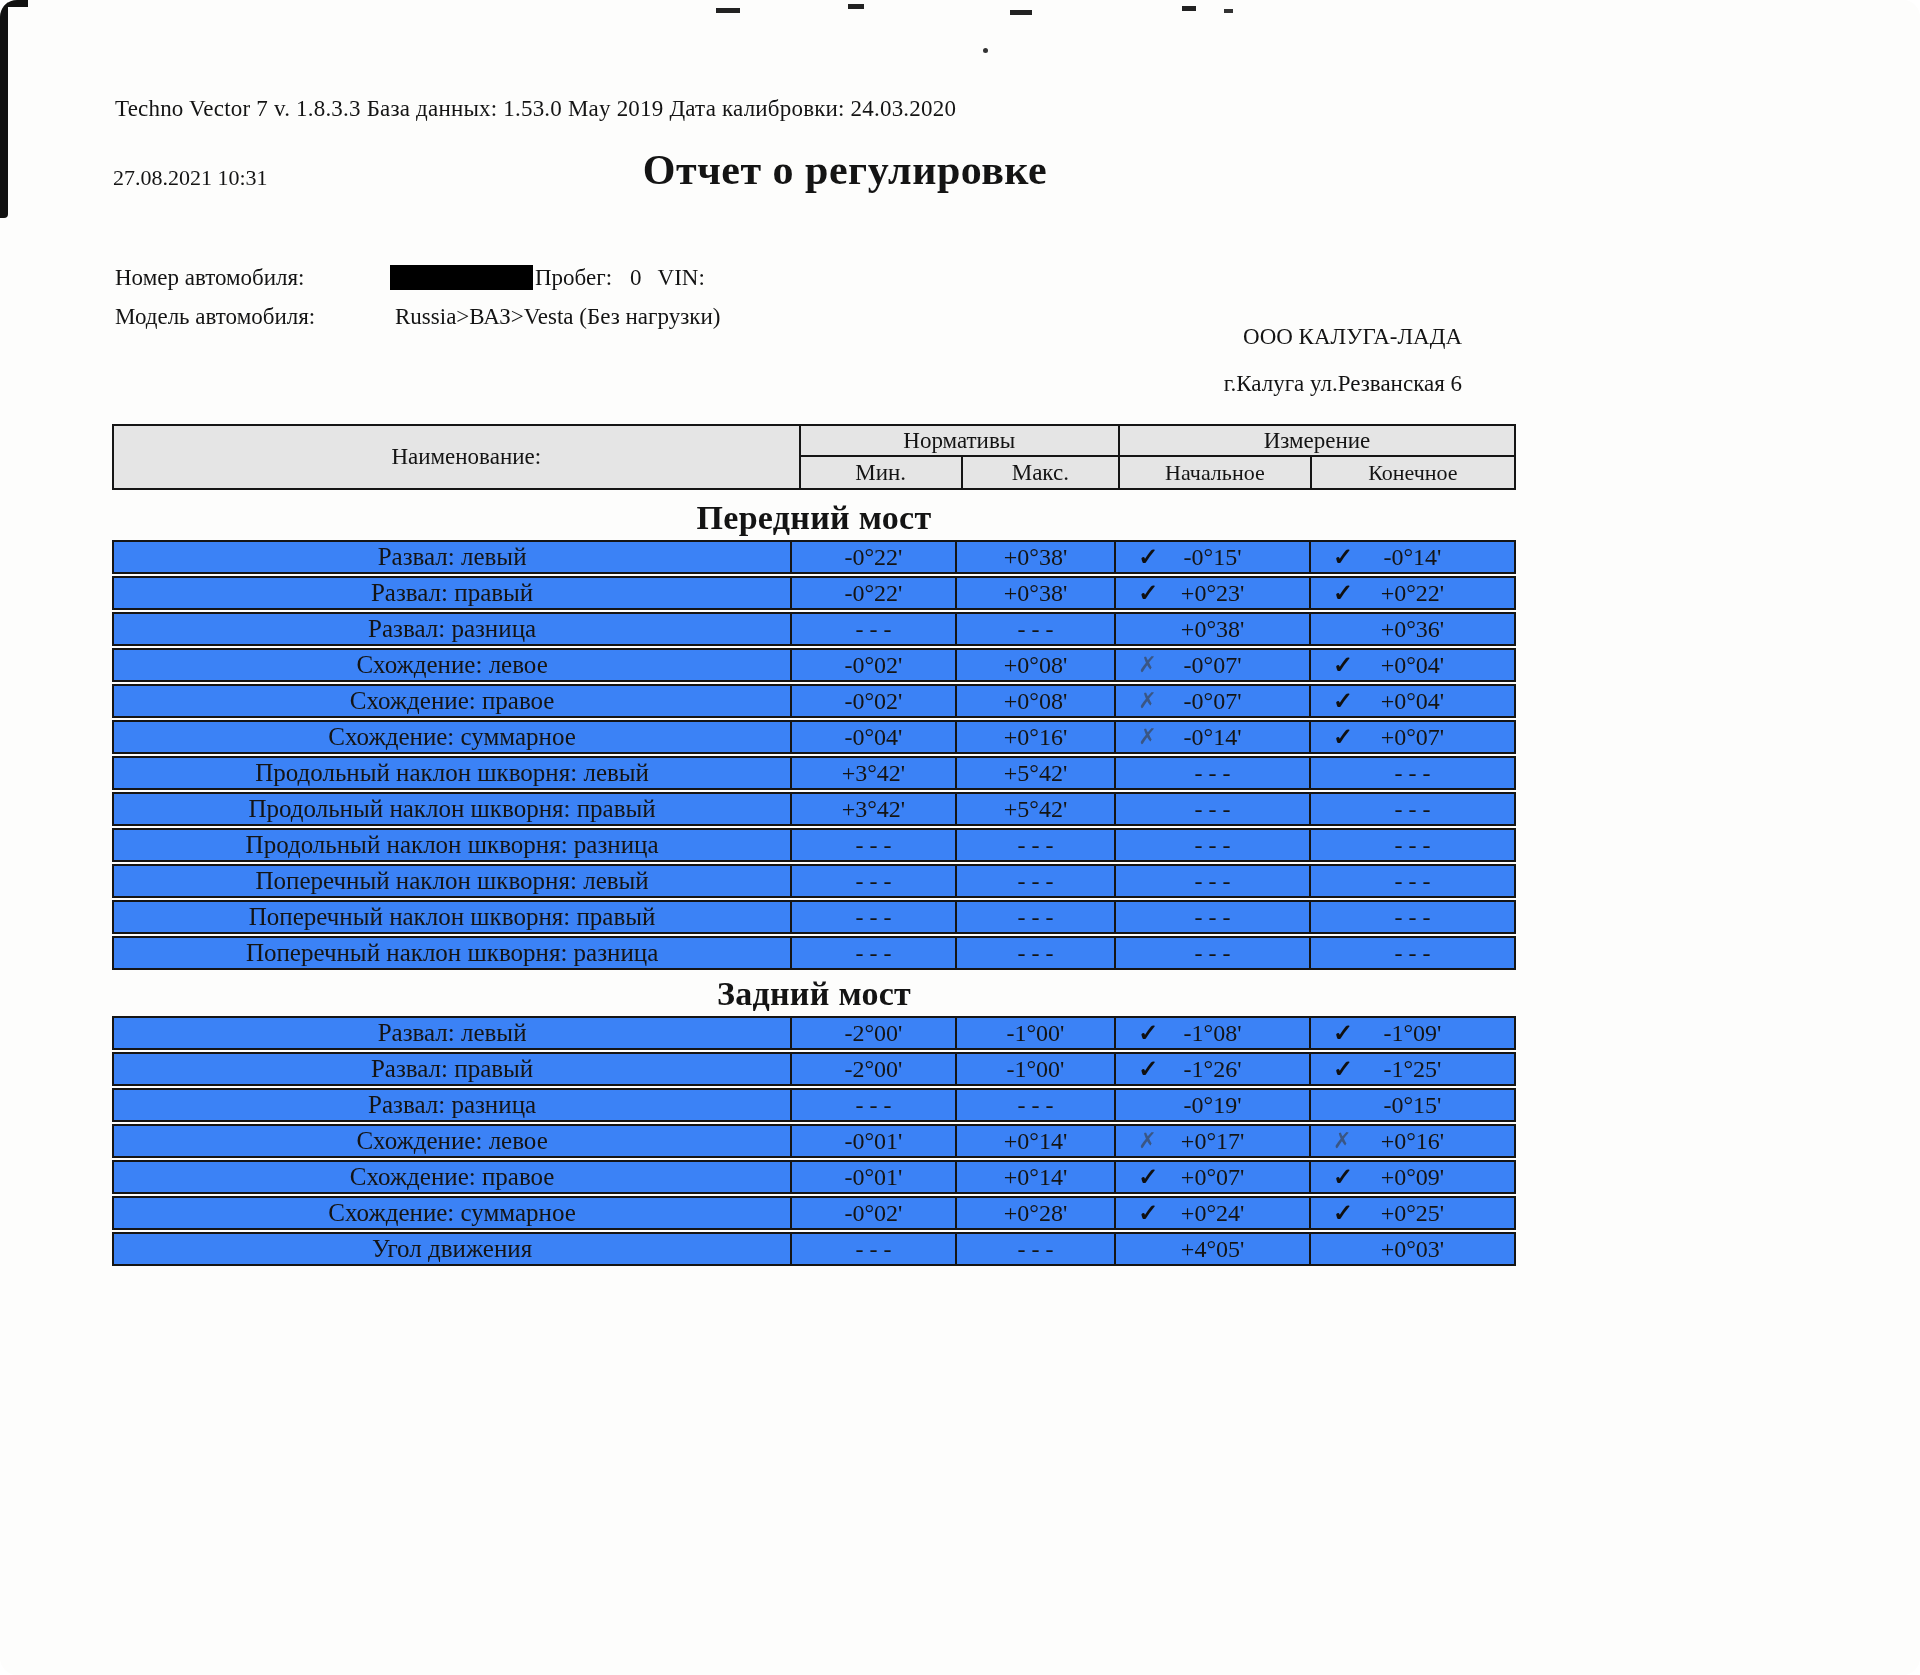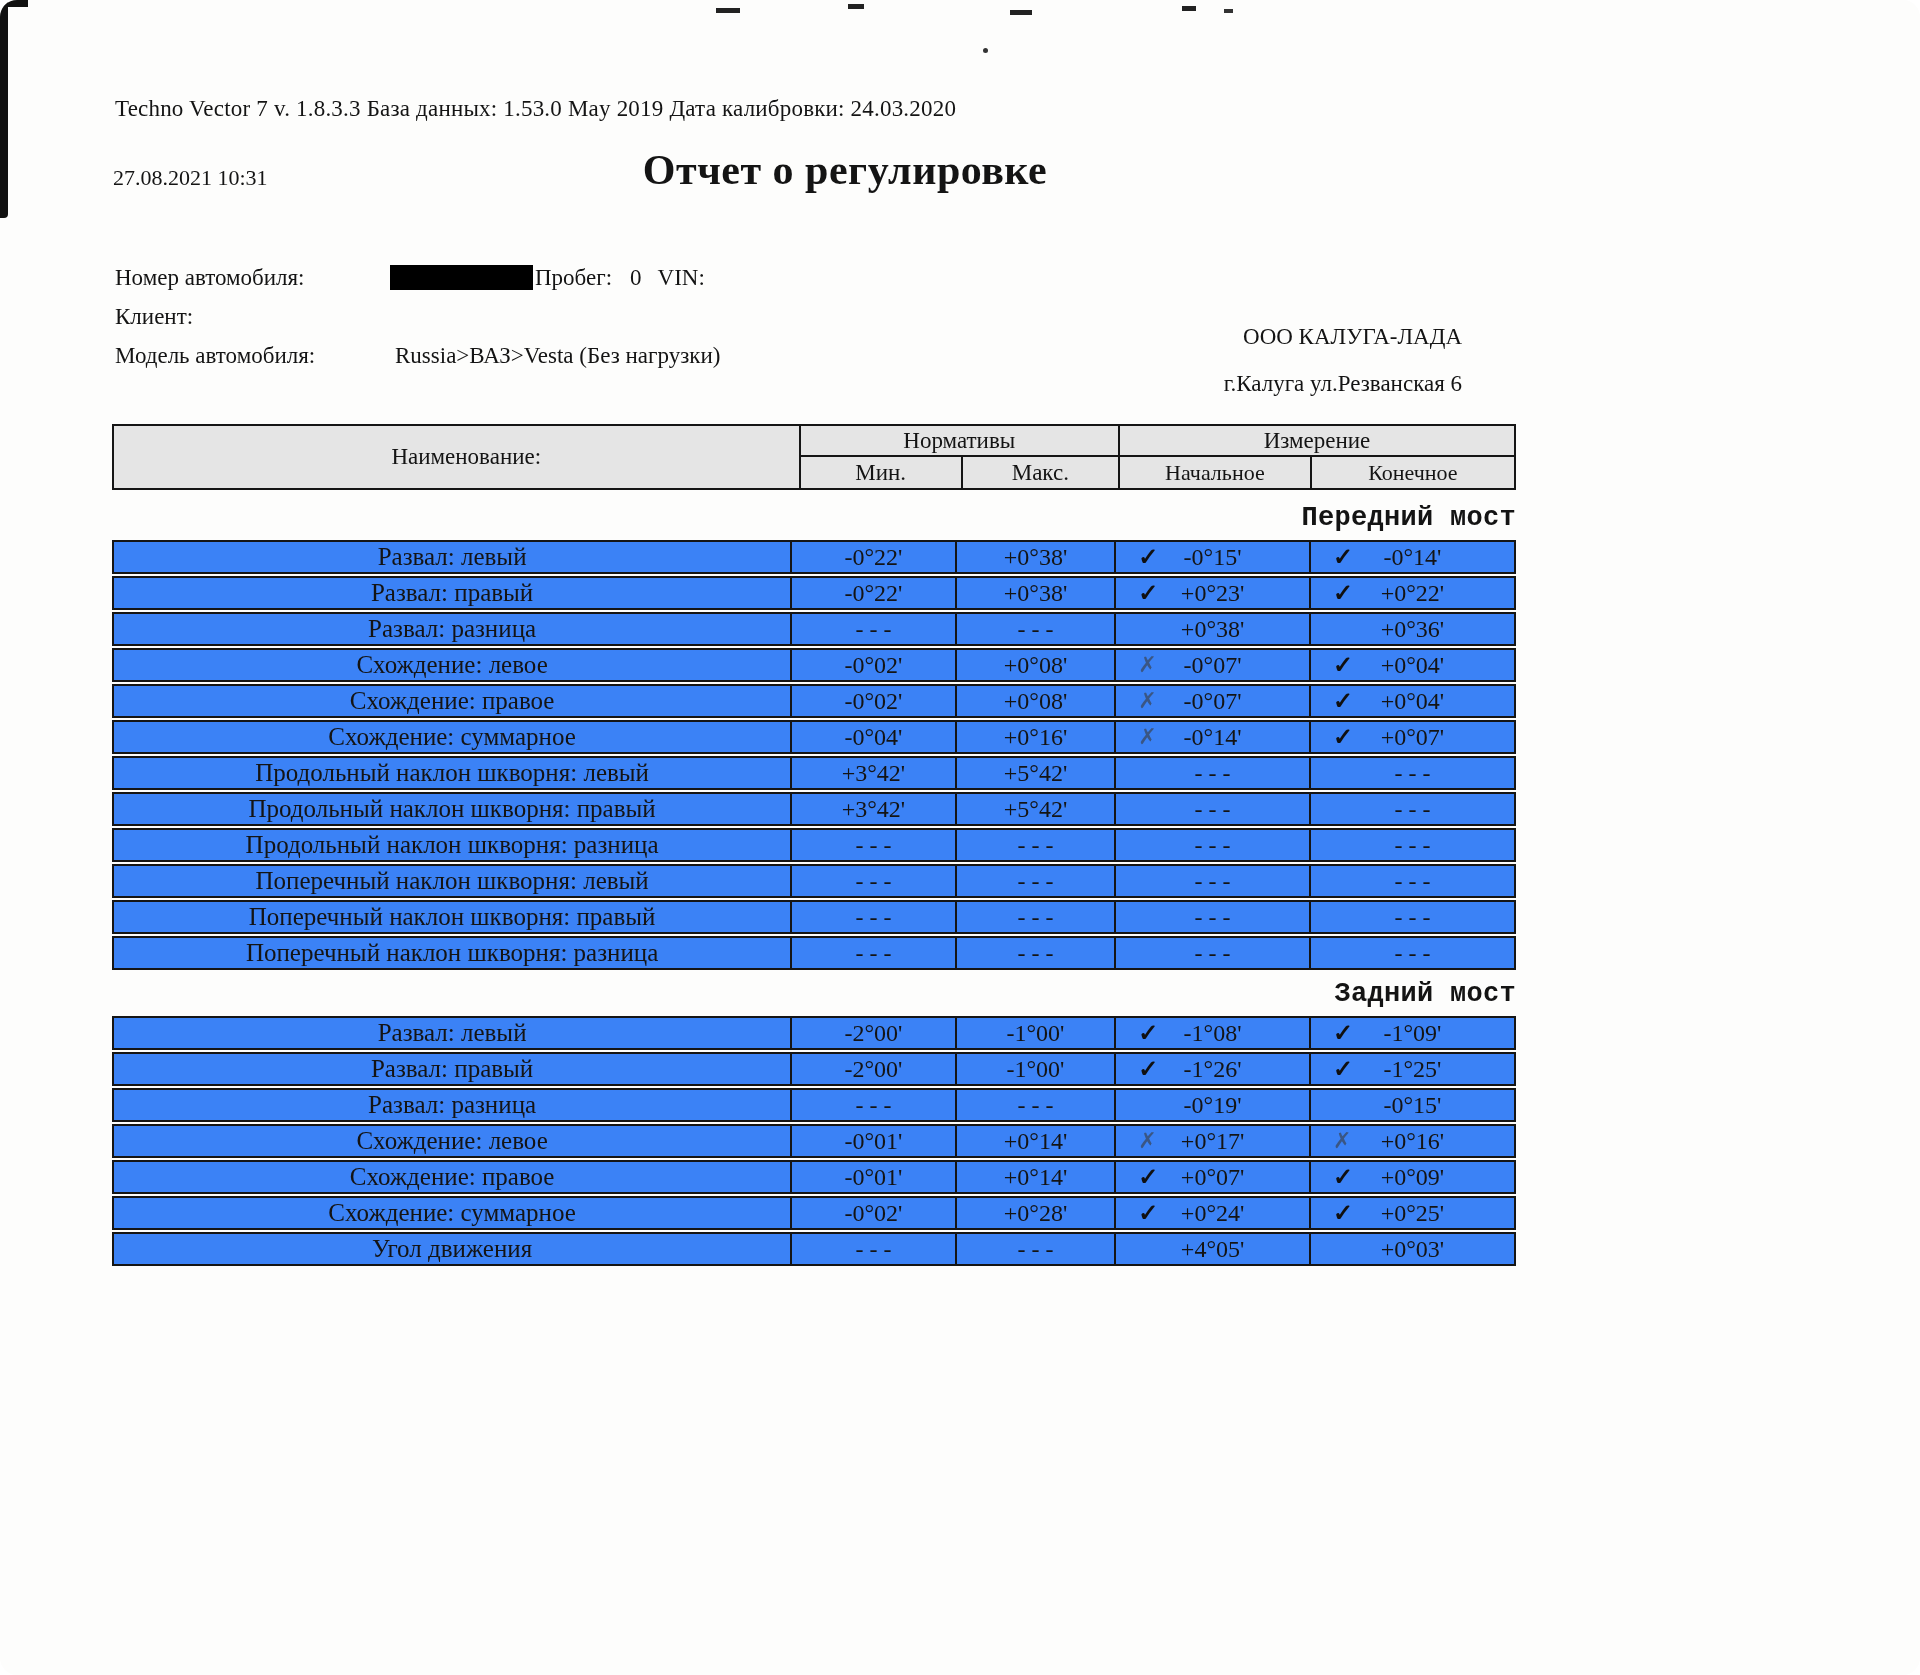--- a/index.html
+++ b/index.html
@@ -59,22 +59,22 @@
   .name-h  { grid-column: 1; grid-row: 1 / 3; border-right: 2px solid #151515; }
   .norms-h { grid-column: 2 / 4; grid-row: 1; border-bottom: 2px solid #151515; border-right: 2px solid #151515; }
   .meas-h  { grid-column: 4 / 6; grid-row: 1; border-bottom: 2px solid #151515; }
   .min-h   { grid-column: 2; grid-row: 2; border-right: 2px solid #151515; }
   .max-h   { grid-column: 3; grid-row: 2; border-right: 2px solid #151515; }
   .init-h  { grid-column: 4; grid-row: 2; border-right: 2px solid #151515; font-size: 22px; }
   .fin-h   { grid-column: 5; grid-row: 2; font-size: 22px; }
 
   #sections { position: absolute; left: 112px; top: 496px; width: 1404px; }
   .section-title {
-    height: 44px; line-height: 44px; text-align: right;
-    font-size: 27px; font-weight: bold; letter-spacing: .3px; font-family: Liberation Mono, monospace;
+    height: 44px; line-height: 44px; text-align: center;
+    font-size: 34px; font-weight: bold; letter-spacing: .3px;
   }
   .trow {
     display: grid;
     grid-template-columns: 48.3% 11.75% 11.4% 13.9% auto;
     border: 2px solid #151515;
     height: 34px;
     margin-bottom: 2px;
     background: #3b82f6;
   }
   .cell {
@@ -103,23 +103,20 @@
   <div class="artifact dash5"></div>
   <div class="artifact dot1"></div>
 
   <div class="sysline">Techno Vector 7 v. 1.8.3.3 База данных: 1.53.0 May 2019 Дата калибровки: 24.03.2020</div>
   <div class="datetime">27.08.2021 10:31</div>
   <div class="title">Отчет о регулировке</div>
 
   <div class="info">
     <div class="info-line">
       <span class="lbl-number">Номер автомобиля:</span><span class="redacted"></span><span class="lbl-mileage">Пробег:</span><span class="mileage-val">0</span><span class="lbl-vin">VIN:</span>
-    </div>
-    <div class="info-line">
-      <span>Клиент:</span>
     </div>
     <div class="info-line">
       <span class="lbl-model">Модель автомобиля:</span><span>Russia&gt;ВАЗ&gt;Vesta (Без нагрузки)</span>
     </div>
   </div>
 
   <div class="company">
     <div>ООО КАЛУГА-ЛАДА</div>
     <div class="addr">г.Калуга ул.Резванская 6</div>
   </div>

